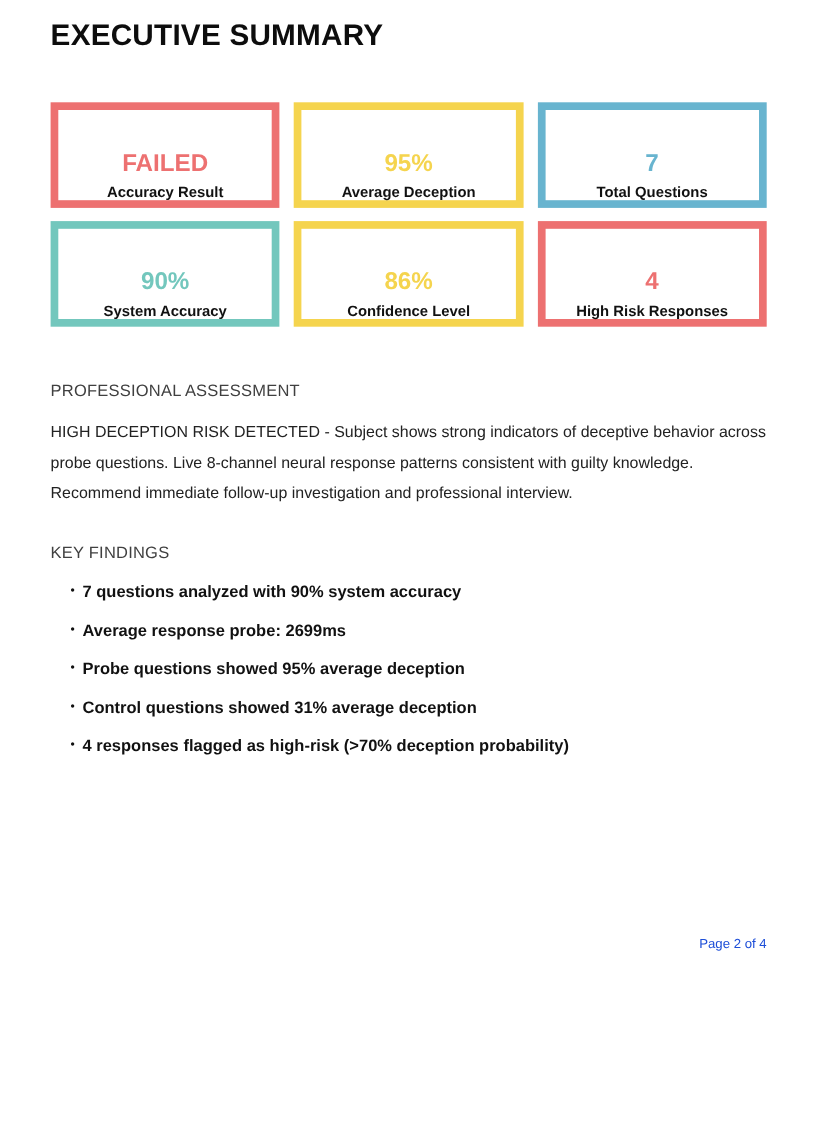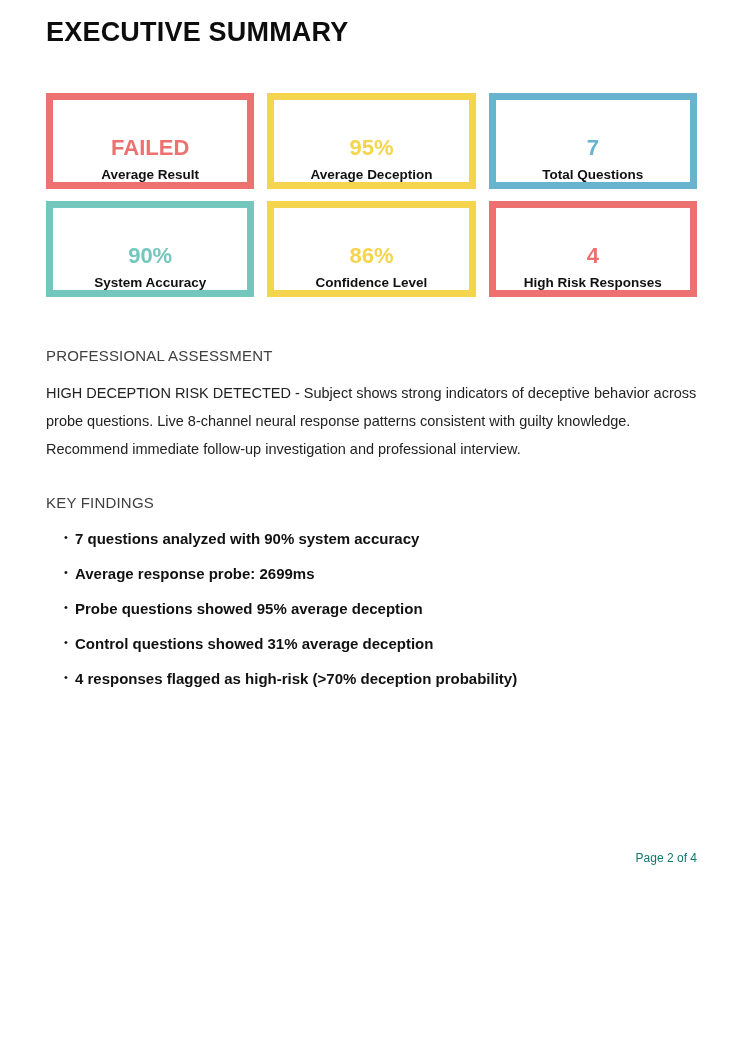--- a/index.html
+++ b/index.html
@@ -92,35 +92,35 @@
     top: 1px;
     font-size: 11px;
     font-weight: normal;
     color: #111111;
   }
   .page-footer {
     position: absolute;
     right: 46px;
     bottom: 27px;
     font-size: 12px;
-    color: #0f766e;
+    color: #1d4ed8;
     font-weight: normal;
   }
 </style>
 </head>
 <body>
 
 <div class="page">
 
   <h1 class="page-title">EXECUTIVE SUMMARY</h1>
 
   <div class="cards">
       <div class="card" style="border-color: rgb(237, 113, 113);">
         <div class="card-value" style="color: rgb(237, 113, 113);">FAILED</div>
-        <div class="card-label">Average Result</div>
+        <div class="card-label">Accuracy Result</div>
       </div>
       <div class="card" style="border-color: rgb(245, 212, 78);">
         <div class="card-value" style="color: rgb(245, 212, 78);">95%</div>
         <div class="card-label">Average Deception</div>
       </div>
       <div class="card" style="border-color: rgb(104, 180, 207);">
         <div class="card-value" style="color: rgb(104, 180, 207);">7</div>
         <div class="card-label">Total Questions</div>
       </div>
       <div class="card" style="border-color: rgb(115, 199, 189);">

